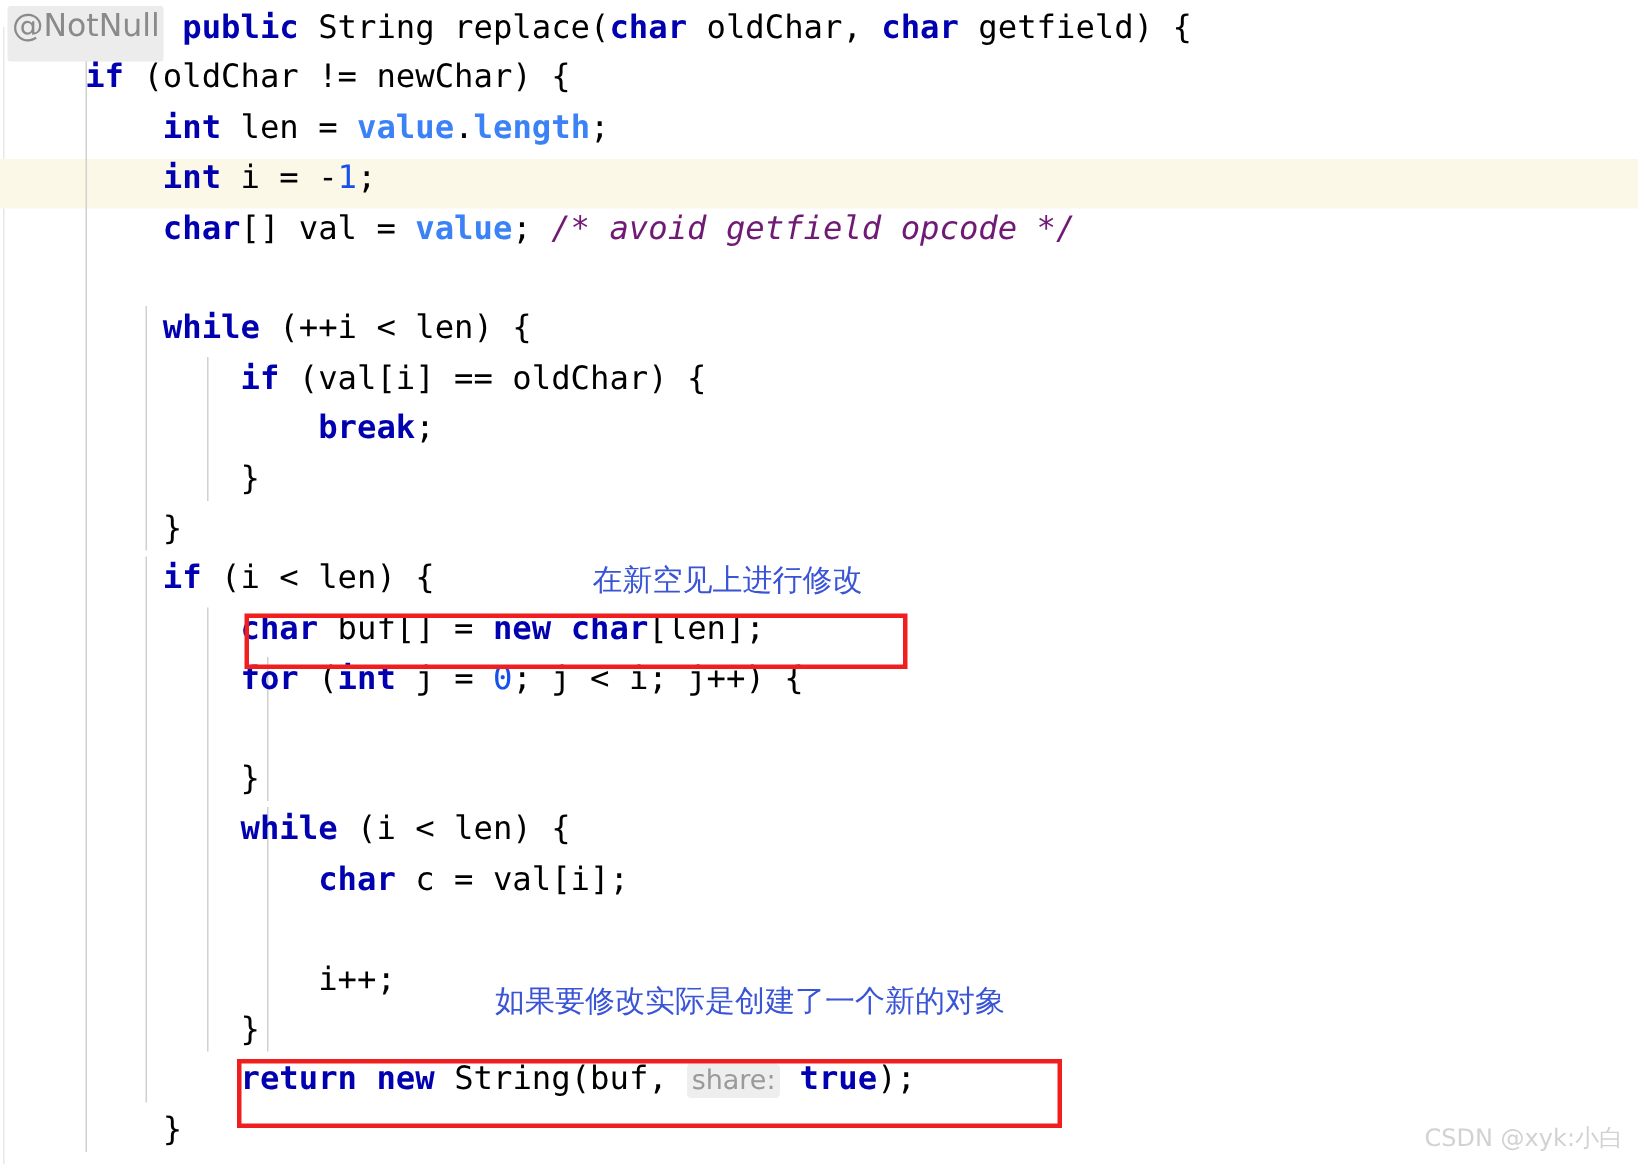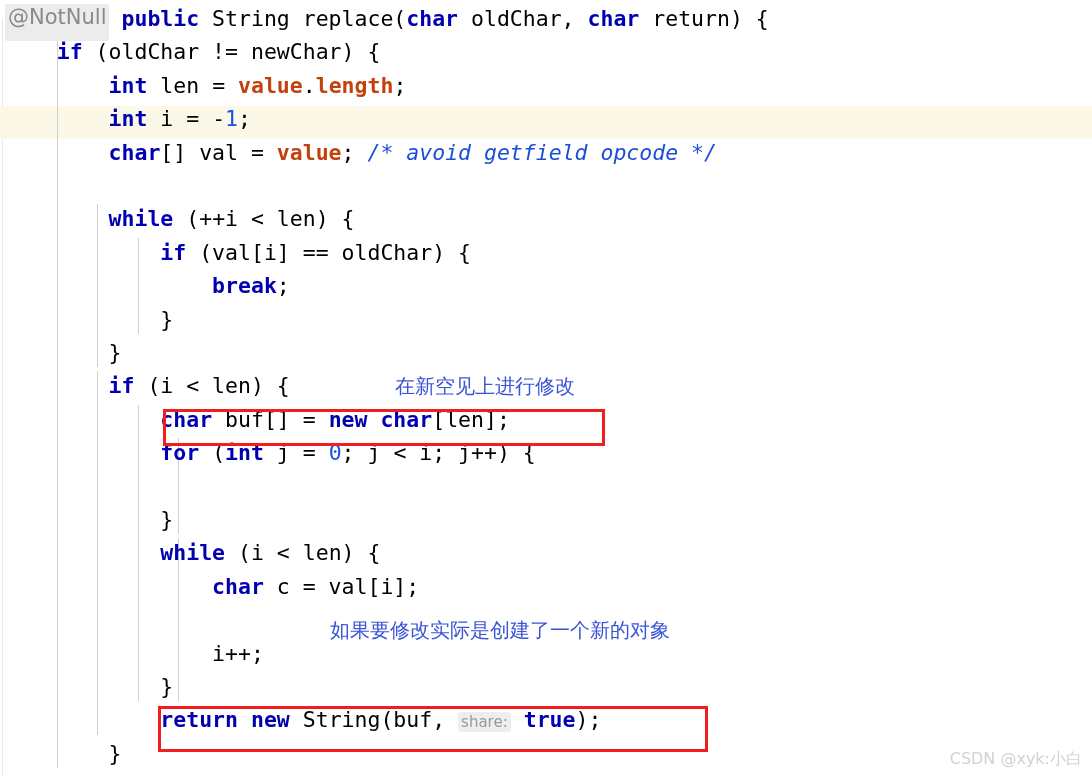--- a/index.html
+++ b/index.html
@@ -49,23 +49,23 @@
     width: 1092px;
     height: 33px;
     line-height: 33px;
     font-size: 21.5px;
     white-space: pre;
     color: #000000;
   }
   .code-line .ind { color: transparent; }
 
   .kw   { color: #0000b0; font-weight: bold; }
-  .fld  { color: #c2410c; font-weight: bold; }
+  .fld  { color: #3b82f6; font-weight: bold; }
   .num  { color: #1750eb; }
-  .cmt  { color: #1d4ed8; font-style: italic; }
+  .cmt  { color: #701a75; font-style: italic; }
   .pl   { color: #000000; }
 
   
   .inlay-annotation {
     position: absolute;
     left: 5px;
     top: 4px;
     height: 37px;
     line-height: 27px;
     padding: 0 3px;
@@ -76,21 +76,21 @@
     border-radius: 2px;
   }
 
   
   .param-hint {
     background: #eeeeee;
     color: #9a9a9a;
     border-radius: 3px;
     padding: 1px 3px;
     font-family: "DejaVu Sans", "Liberation Sans", sans-serif;
-    font-size: 15px;
+    font-size: 18px;
   }
 
   
   .red-box {
     position: absolute;
     border: 3px solid #f01e1e;
     box-sizing: border-box;
     background: transparent;
     pointer-events: none;
   }
@@ -130,21 +130,21 @@
   <div id="indent-guide-layer">
       <div class="indent-guide" style="left: 57px; top: 37.4px; height: 730.8px;"></div>
       <div class="indent-guide" style="left: 97px; top: 204.4px; height: 163px;"></div>
       <div class="indent-guide" style="left: 97px; top: 371.4px; height: 363.4px;"></div>
       <div class="indent-guide" style="left: 138px; top: 237.8px; height: 96.2px;"></div>
       <div class="indent-guide" style="left: 138px; top: 404.8px; height: 296.6px;"></div>
       <div class="indent-guide" style="left: 178px; top: 438.2px; height: 96.2px;"></div>
       <div class="indent-guide" style="left: 178px; top: 538.4px; height: 163px;"></div>
     </div>
   <div id="code-layer">
-      <div class="code-line" style="top: 2px; padding-left: 5px;"><span class="ind">         </span><span class="kw">public</span><span class="pl"> String replace(</span><span class="kw">char</span><span class="pl"> oldChar, </span><span class="kw">char</span><span class="pl"> return) {</span></div>
+      <div class="code-line" style="top: 2px; padding-left: 5px;"><span class="ind">         </span><span class="kw">public</span><span class="pl"> String replace(</span><span class="kw">char</span><span class="pl"> oldChar, </span><span class="kw">char</span><span class="pl"> getfield) {</span></div>
       <div class="code-line" style="top: 35.4px; padding-left: 5px;"><span class="ind">    </span><span class="kw">if</span><span class="pl"> (oldChar != newChar) {</span></div>
       <div class="code-line" style="top: 68.8px; padding-left: 5px;"><span class="ind">        </span><span class="kw">int</span><span class="pl"> len = </span><span class="fld">value</span><span class="pl">.</span><span class="fld">length</span><span class="pl">;</span></div>
       <div class="code-line" style="top: 102.2px; padding-left: 5px;"><span class="ind">        </span><span class="kw">int</span><span class="pl"> i = -</span><span class="num">1</span><span class="pl">;</span></div>
       <div class="code-line" style="top: 135.6px; padding-left: 5px;"><span class="ind">        </span><span class="kw">char</span><span class="pl">[] val = </span><span class="fld">value</span><span class="pl">; </span><span class="cmt">/* avoid getfield opcode */</span></div>
       <div class="code-line" style="top: 169px; padding-left: 5px;"></div>
       <div class="code-line" style="top: 202.4px; padding-left: 5px;"><span class="ind">        </span><span class="kw">while</span><span class="pl"> (++i &lt; len) {</span></div>
       <div class="code-line" style="top: 235.8px; padding-left: 5px;"><span class="ind">            </span><span class="kw">if</span><span class="pl"> (val[i] == oldChar) {</span></div>
       <div class="code-line" style="top: 269.2px; padding-left: 5px;"><span class="ind">                </span><span class="kw">break</span><span class="pl">;</span></div>
       <div class="code-line" style="top: 302.6px; padding-left: 5px;"><span class="ind">            </span><span class="pl">}</span></div>
       <div class="code-line" style="top: 336px; padding-left: 5px;"><span class="ind">        </span><span class="pl">}</span></div>
@@ -163,17 +163,17 @@
     </div>
 
   <div class="inlay-annotation">@NotNull</div>
 
   <div id="box-layer">
       <div class="red-box" style="left: 163px; top: 409px; width: 442px; height: 37px; border-color: rgb(240, 30, 30);"></div>
       <div class="red-box" style="left: 158px; top: 706px; width: 550px; height: 46px; border-color: rgb(240, 30, 30);"></div>
     </div>
   <div id="note-layer">
       <div class="cn-note" style="left: 395px; top: 373px;">在新空见上进行修改</div>
-      <div class="cn-note" style="left: 330px; top: 617px;">如果要修改实际是创建了一个新的对象</div>
+      <div class="cn-note" style="left: 330px; top: 654px;">如果要修改实际是创建了一个新的对象</div>
     </div>
 
   <div class="watermark">CSDN @xyk:小白</div>
 </div>
 
 </body></html>

